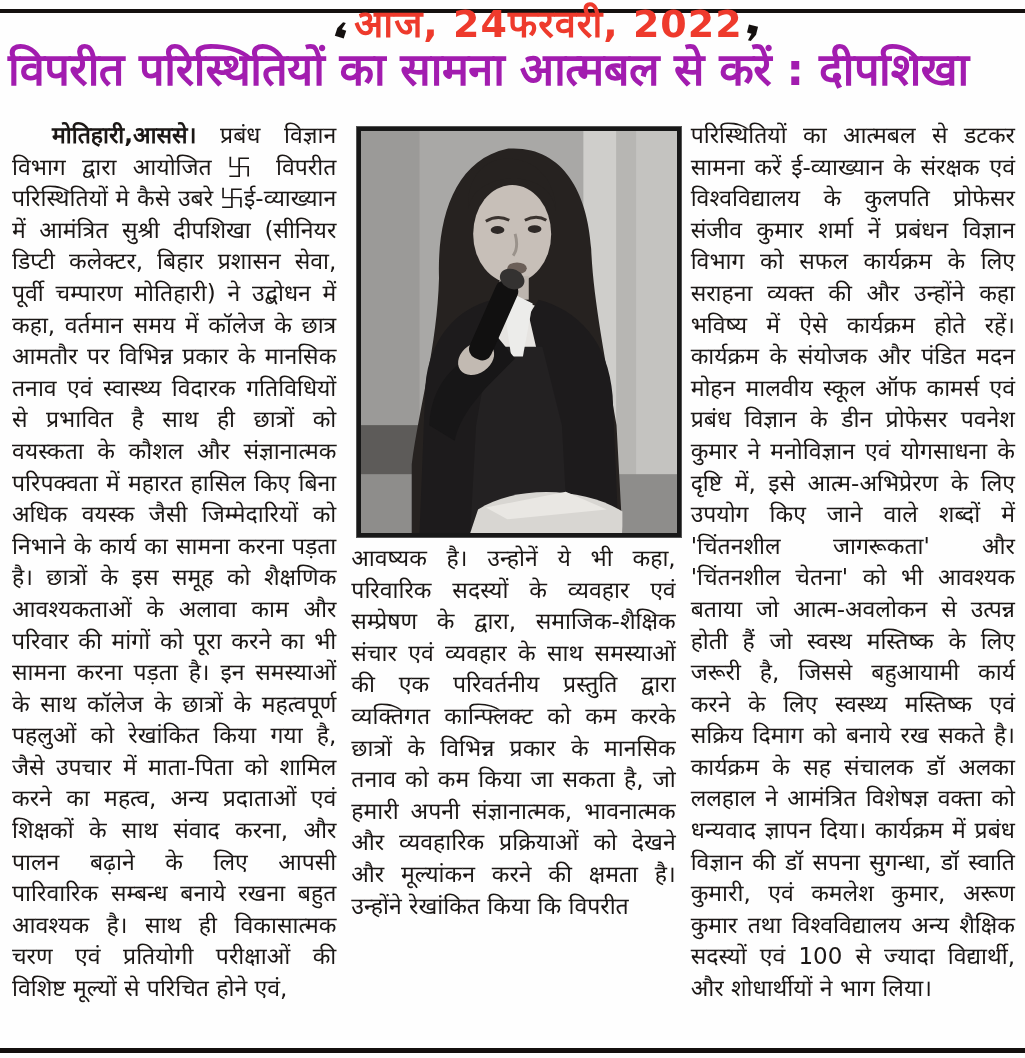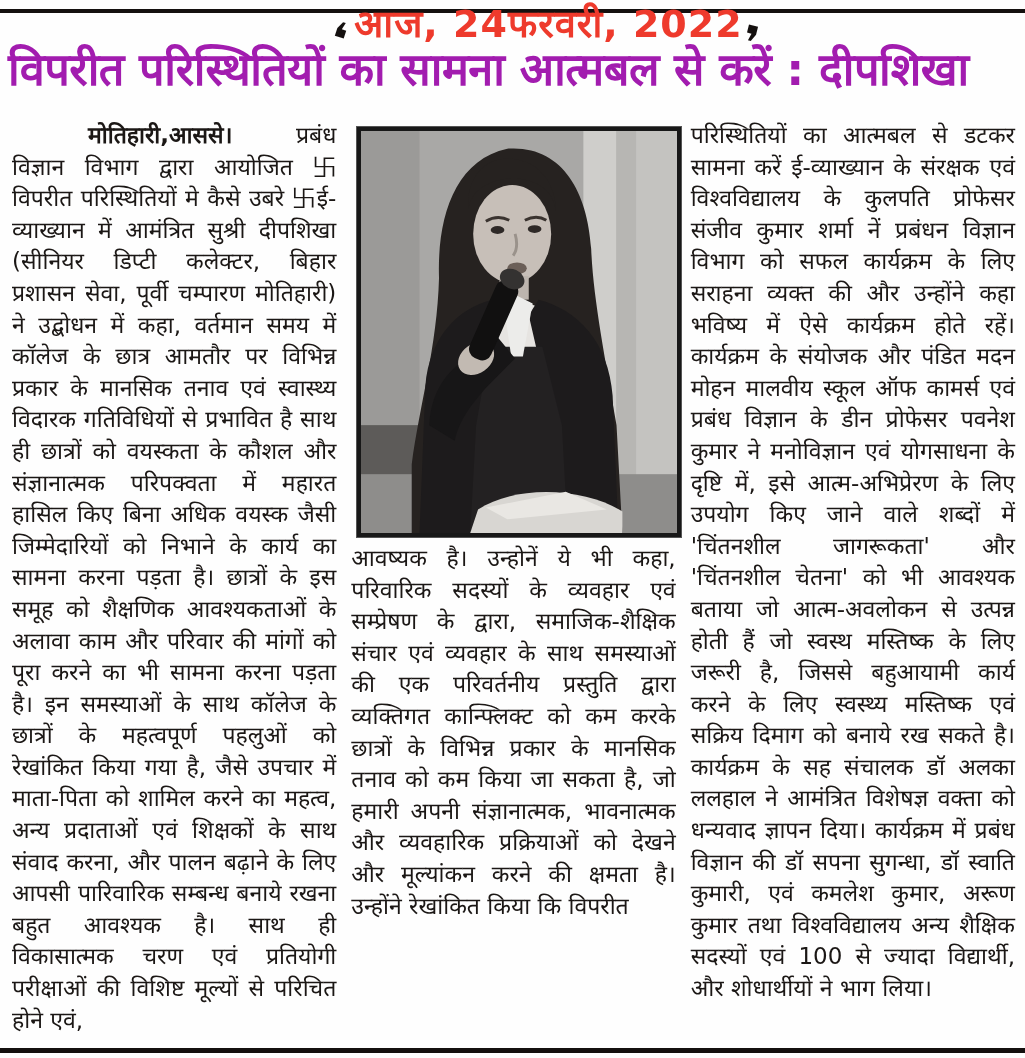--- a/index.html
+++ b/index.html
@@ -45,21 +45,21 @@
     position:absolute;top:120px;left:12px;right:10px;bottom:12px;
     display:flex;gap:15px;z-index:0;
   }
   .col{
     flex:1 1 0;min-width:0;
     font-size:23px;line-height:31.6px;
     text-align:justify;
     color:#1b1715;
   }
   .col p{margin:0;}
-  .dateline{font-weight:800;margin-left:36px;}
+  .dateline{font-weight:800;}
   .indent{display:inline-block;width:40px;}
   .photo-frame{
     box-sizing:border-box;
     width:324px;height:410px;
     margin:7px 0 6px 6px;
     border:4px solid #181818;
     outline:1px solid #555;
     background:#b0afad;
   }
   .photo-frame svg{display:block;width:100%;height:100%;}

